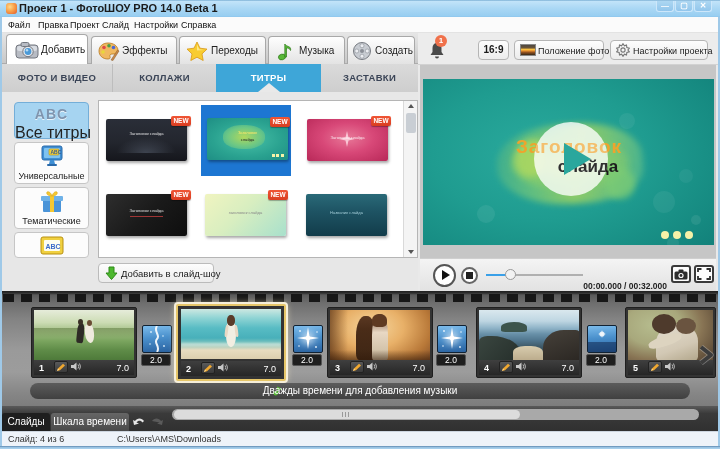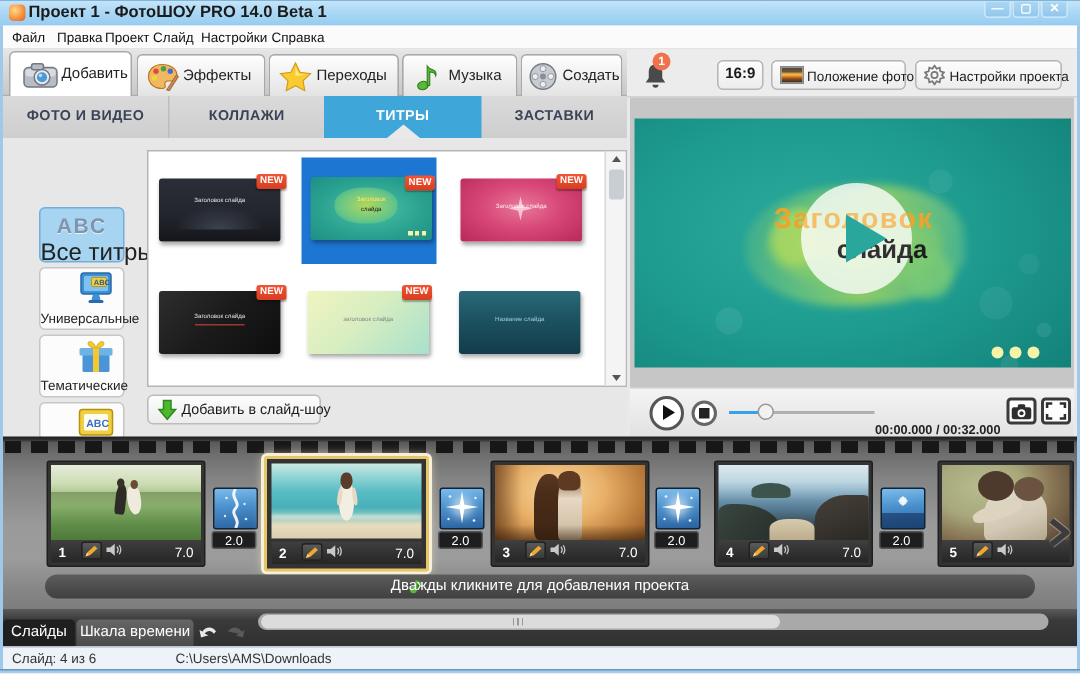--- a/index.html
+++ b/index.html
@@ -37,21 +37,21 @@
     background:linear-gradient(180deg,#fdfdfd,#ececec); font-size:9px; color:#1a1a1a; }
 
   
   #subtabs { left:2px; top:64px; width:416px; height:28px; background:linear-gradient(#dadada,#cecece); }
   .subtab { top:0; height:28px; line-height:28px; text-align:center;
     font-size:9.5px; font-weight:bold; color:#3a4456; letter-spacing:0.3px; }
   .subtab.active { background:#3ea6d8; color:#fff; }
 
   
   #leftpanel { left:2px; top:92px; width:416px; height:199px; background:#e7e7e7; }
-  .sidebtn { left:24px; width:57px; border:1px solid #c6c6c6; border-radius:4px; background:#fcfcfc;margin-top:36px; }
+  .sidebtn { left:12px; width:75px; border:1px solid #c6c6c6; border-radius:4px; background:#fcfcfc; }
   .sidebtn span { width:100%; text-align:center; font-size:9px; color:#222; }
   #grid { left:96px; top:8px; width:320px; height:158px; background:#fff; border:1px solid #b5b5b5; overflow:hidden; }
   .thumb { width:81px; height:42px; border-radius:2px; box-shadow:1px 2px 3px rgba(0,0,0,0.35); }
   .new { width:20px; height:10px; background:linear-gradient(#f05535,#d93d20);
     border-radius:2px; color:#fff; font-size:6.5px; font-weight:bold; text-align:center; line-height:10px;
     box-shadow:0 1px 1px rgba(0,0,0,0.3); }
   .mini-cap { width:100%; text-align:center; font-size:6px; color:rgba(255,255,255,0.85); transform:scale(0.68); transform-origin:50% 50%; }
   #addbtn { left:96px; top:171px; width:116px; height:20px; border:1px solid #bbb; border-radius:4px;
     background:linear-gradient(#fdfdfd,#ececec); }
 
@@ -493,21 +493,21 @@
     <svg width="16" height="20" viewBox="0 0 16 20" style="left:698px;top:54px;">
       <path d="M3 2 L13 10 L3 18" fill="none" stroke="rgba(230,230,230,0.35)" stroke-width="5.5" stroke-linejoin="round"></path>
       <path d="M3 2 L13 10 L3 18" fill="none" stroke="#3c3c3c" stroke-width="4" stroke-linejoin="round"></path>
     </svg>
     <div id="musicbar">
       <svg width="11" height="11" viewBox="0 0 12 12" style="left:242px;top:2px;">
         <circle cx="4" cy="9" r="2.4" fill="#58b838"></circle>
         <rect x="5.5" y="2" width="1.4" height="7" fill="#58b838"></rect>
         <path d="M5.5 2 L10 3.5 L10 5.5 L5.5 4 Z" fill="#58b838"></path>
       </svg>
-      <span>Дважды кликните для добавления проекта</span>
+      <span>Дважды времени для добавления музыки</span>
     </div>
   </div>
 
   <div id="botbar">
     <div class="bottab" style="left:2px;width:48px;background:#1f1f1f;">Слайды</div>
     <div class="bottab" style="left:51px;width:78px;background:linear-gradient(#666,#4a4a4a);">Шкала времени</div>
     <svg width="15" height="13" viewBox="0 0 15 13" style="left:132px;top:9px;">
       <path d="M3 6 C5 2.5 10 2.5 12 6 L14 5 L13 10 L8 8.5 L10.5 7.5 C9 5 6 5 4.5 7.5 Z" fill="#e8e8e8" transform="scale(-1,1) translate(-15,0)"></path>
     </svg>
     <svg width="15" height="13" viewBox="0 0 15 13" style="left:149px;top:9px;">

